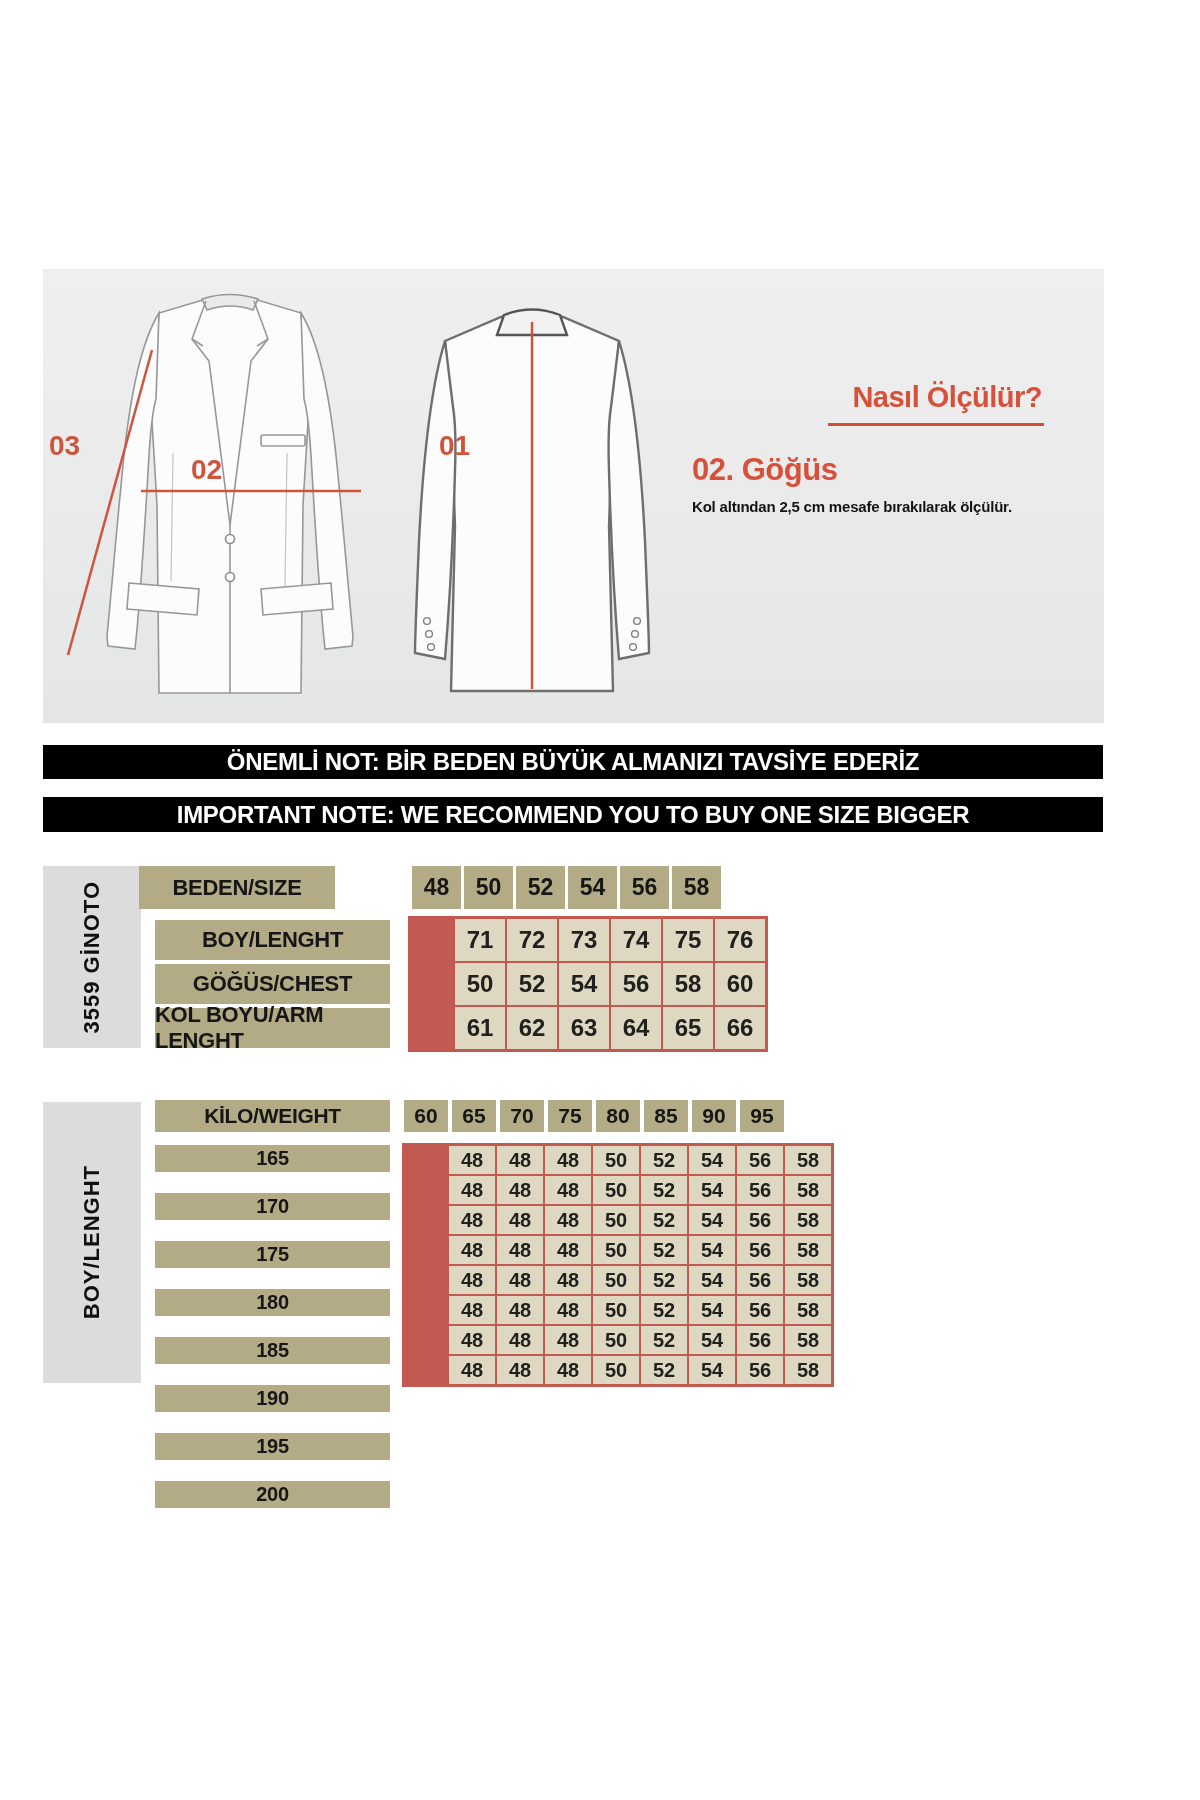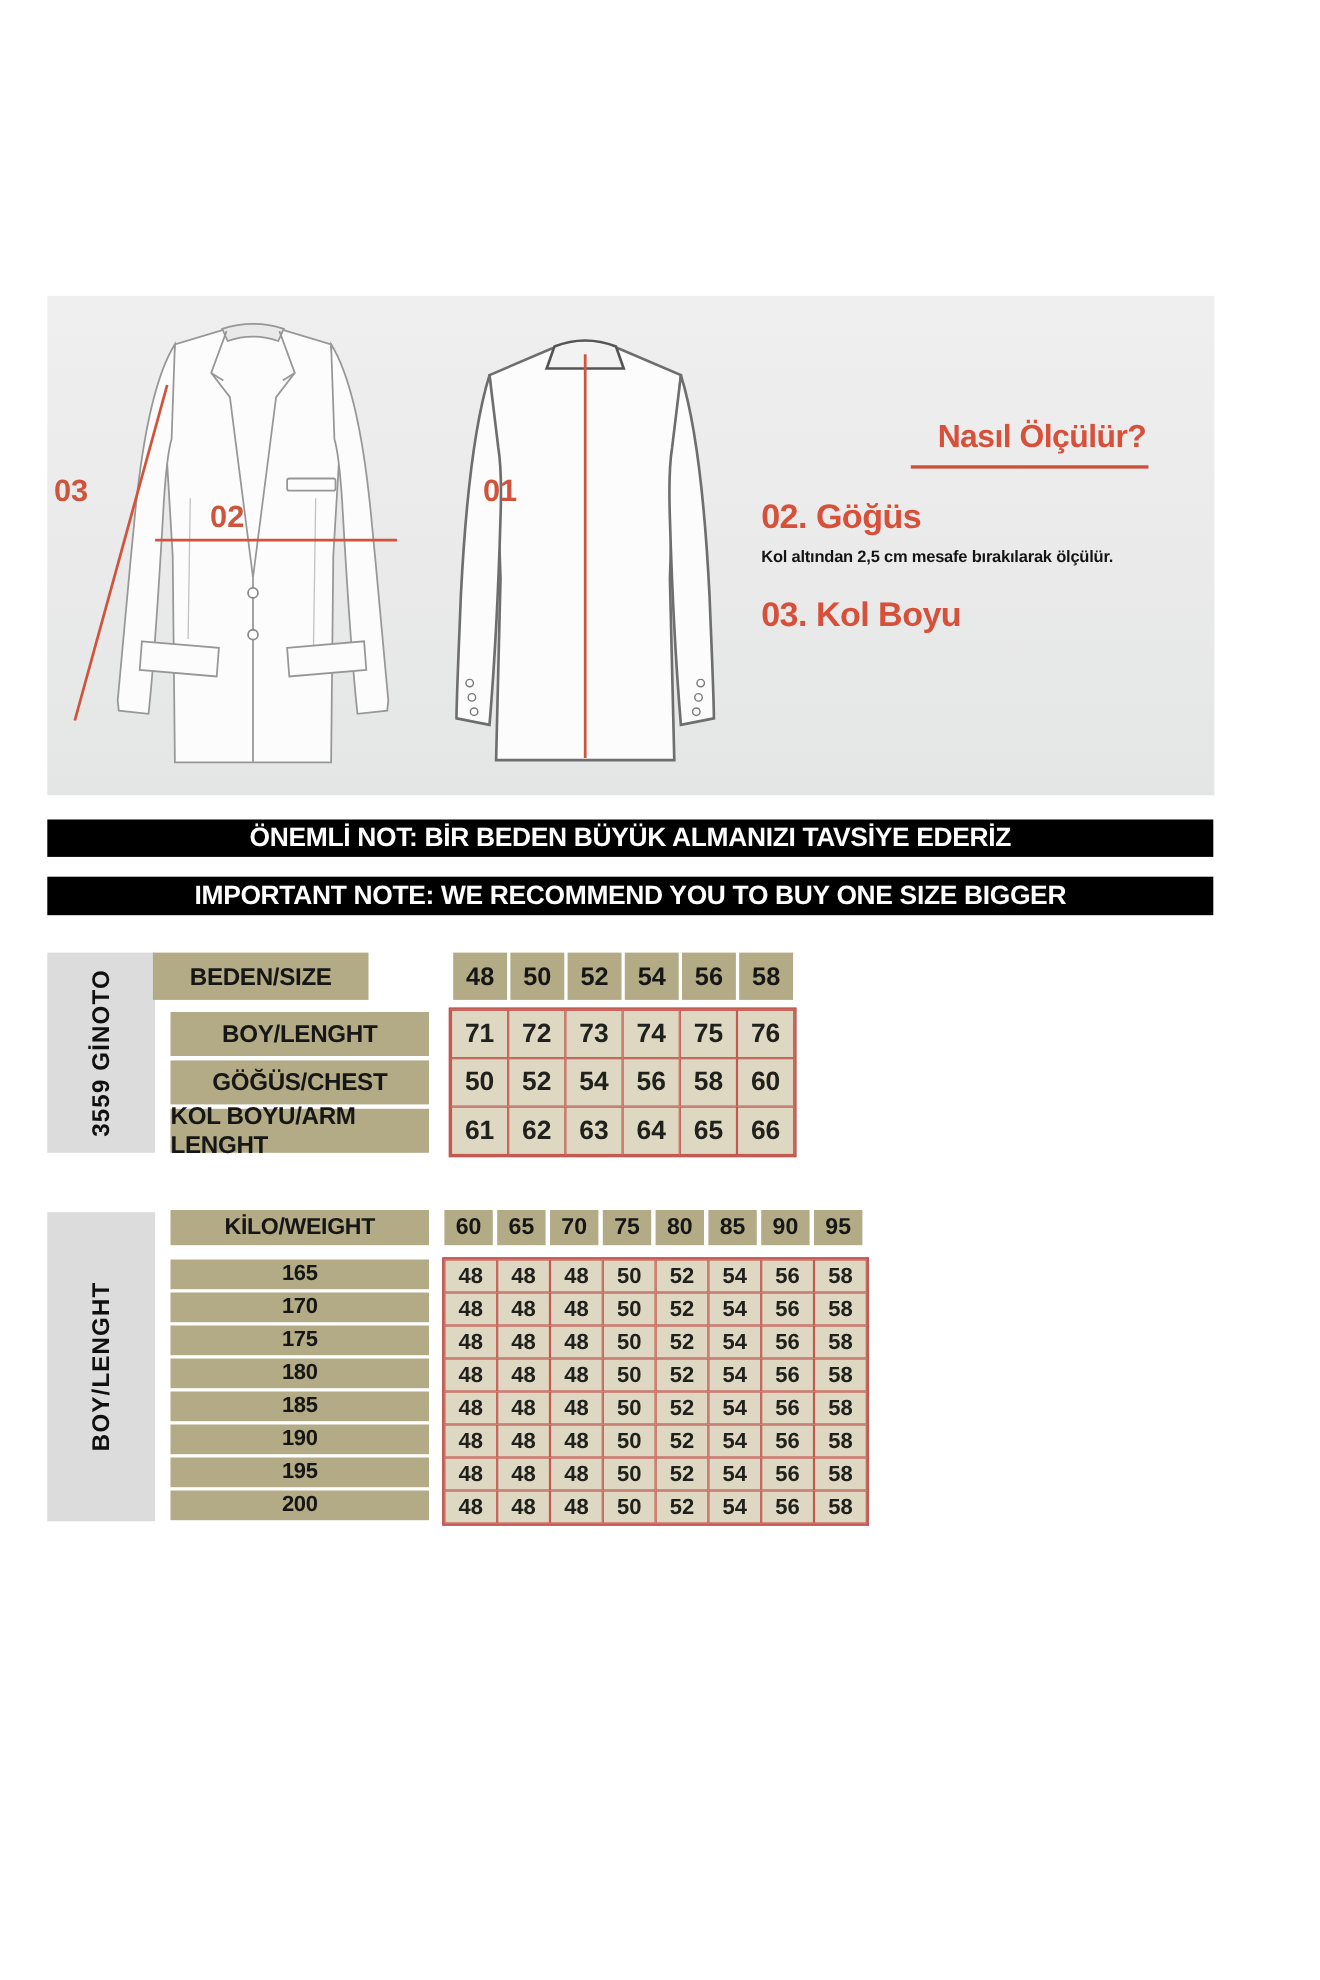--- a/index.html
+++ b/index.html
@@ -32,42 +32,42 @@
   .vtext{writing-mode:vertical-rl;transform:rotate(180deg);
          font-size:22px;font-weight:700;color:#101010;letter-spacing:1px;white-space:nowrap;}
   .labelcell{position:absolute;background:#b3ab85;display:flex;align-items:center;justify-content:center;
              font-weight:700;color:#161616;letter-spacing:-0.3px;}
   .hvals{position:absolute;display:flex;}
   .hval{background:#b3ab85;display:flex;align-items:center;justify-content:center;
         font-weight:700;color:#161616;}
   .rlabels{position:absolute;display:flex;flex-direction:column;}
   .rlabel{background:#b3ab85;display:flex;align-items:center;justify-content:center;
           font-weight:700;color:#161616;letter-spacing:-0.3px;}
-  .grid{position:absolute;display:grid;border:2px solid #c25a52;background:#c25a52;}
+  .grid{position:absolute;display:grid;border:2px solid #c25a52;background:#c25a52;padding-left:44px;}
   .gcell{border:1px solid #c25a52;background:#ded8c2;display:flex;align-items:center;justify-content:center;
          font-weight:700;color:#20201c;box-sizing:border-box;}
 
   
   .t1{left:43px;top:866px;width:700px;height:190px;}
   .t1 .sidebox{left:0;top:0;width:98px;height:182px;}
   .t1 .hlabel{left:96px;top:0;width:196px;height:43px;font-size:22px;}
   .t1 .hvals{left:369px;top:0;gap:3px;}
   .t1 .hval{width:49px;height:43px;font-size:23px;}
   .t1 .rlabels{left:112px;top:54px;gap:4px;}
   .t1 .rlabel{width:235px;height:40px;font-size:22px;}
   .t1 .grid{left:365px;top:50px;grid-template-columns:repeat(6,52px);grid-auto-rows:44px;}
   .t1 .gcell{font-size:24px;}
 
   
   .t2{left:43px;top:1100px;width:760px;height:290px;}
   .t2 .sidebox{left:0;top:2px;width:98px;height:281px;}
   .t2 .hlabel{left:112px;top:0;width:235px;height:32px;font-size:21px;}
   .t2 .hvals{left:361px;top:0;gap:4px;}
   .t2 .hval{width:44px;height:32px;font-size:21px;}
-  .t2 .rlabels{left:112px;top:45px;gap:3px;}
+  .t2 .rlabels{left:112px;top:45px;gap:21px;}
   .t2 .rlabel{width:235px;height:27px;font-size:20px;font-weight:600;}
   .t2 .grid{left:359px;top:43px;grid-template-columns:repeat(8,48px);grid-auto-rows:30px;}
   .t2 .gcell{font-size:20px;}
 </style>
 </head>
 <body>
 
 <div class="page">
 
   <div class="panel">
@@ -147,21 +147,20 @@
 
     <div class="howto">
       <h2 class="howto-title">
         <span class="tspan">Nasıl Ölçülür?</span>
       </h2>
       <div class="hw-item">
         <h3>02. Göğüs</h3>
         <p>Kol altından 2,5 cm mesafe bırakılarak ölçülür.</p>
       </div>
       <div class="hw-item">
-        <h3>03. Kol Boyu</h3>
       </div>
     </div>
   </div>
 
   <div class="banner banner-tr">ÖNEMLİ NOT: BİR BEDEN BÜYÜK ALMANIZI TAVSİYE EDERİZ</div>
   <div class="banner banner-en">IMPORTANT NOTE: WE RECOMMEND YOU TO BUY ONE SIZE BIGGER</div>
 
   <div class="tbl t1">
     <div class="sidebox">
       <span class="vtext">3559 GİNOTO</span>

